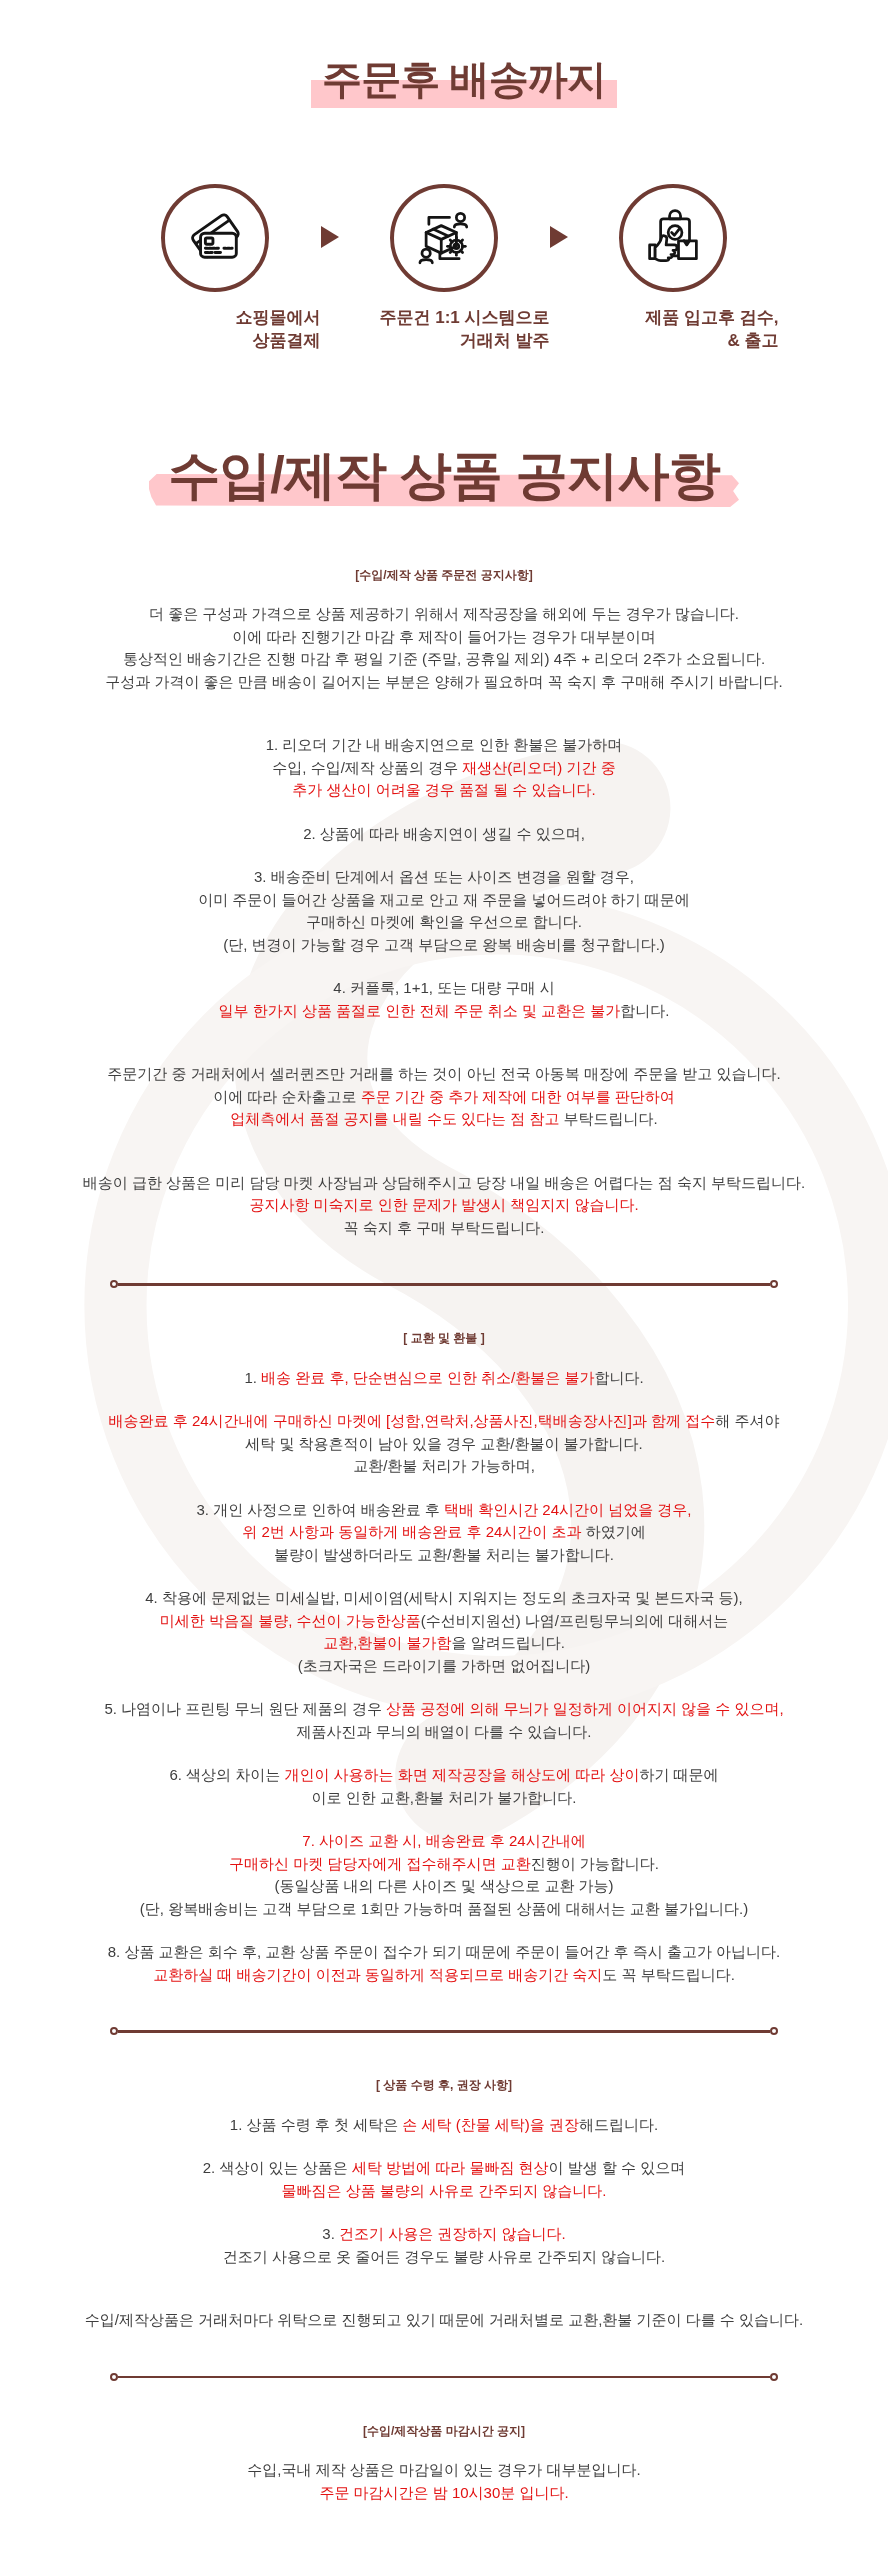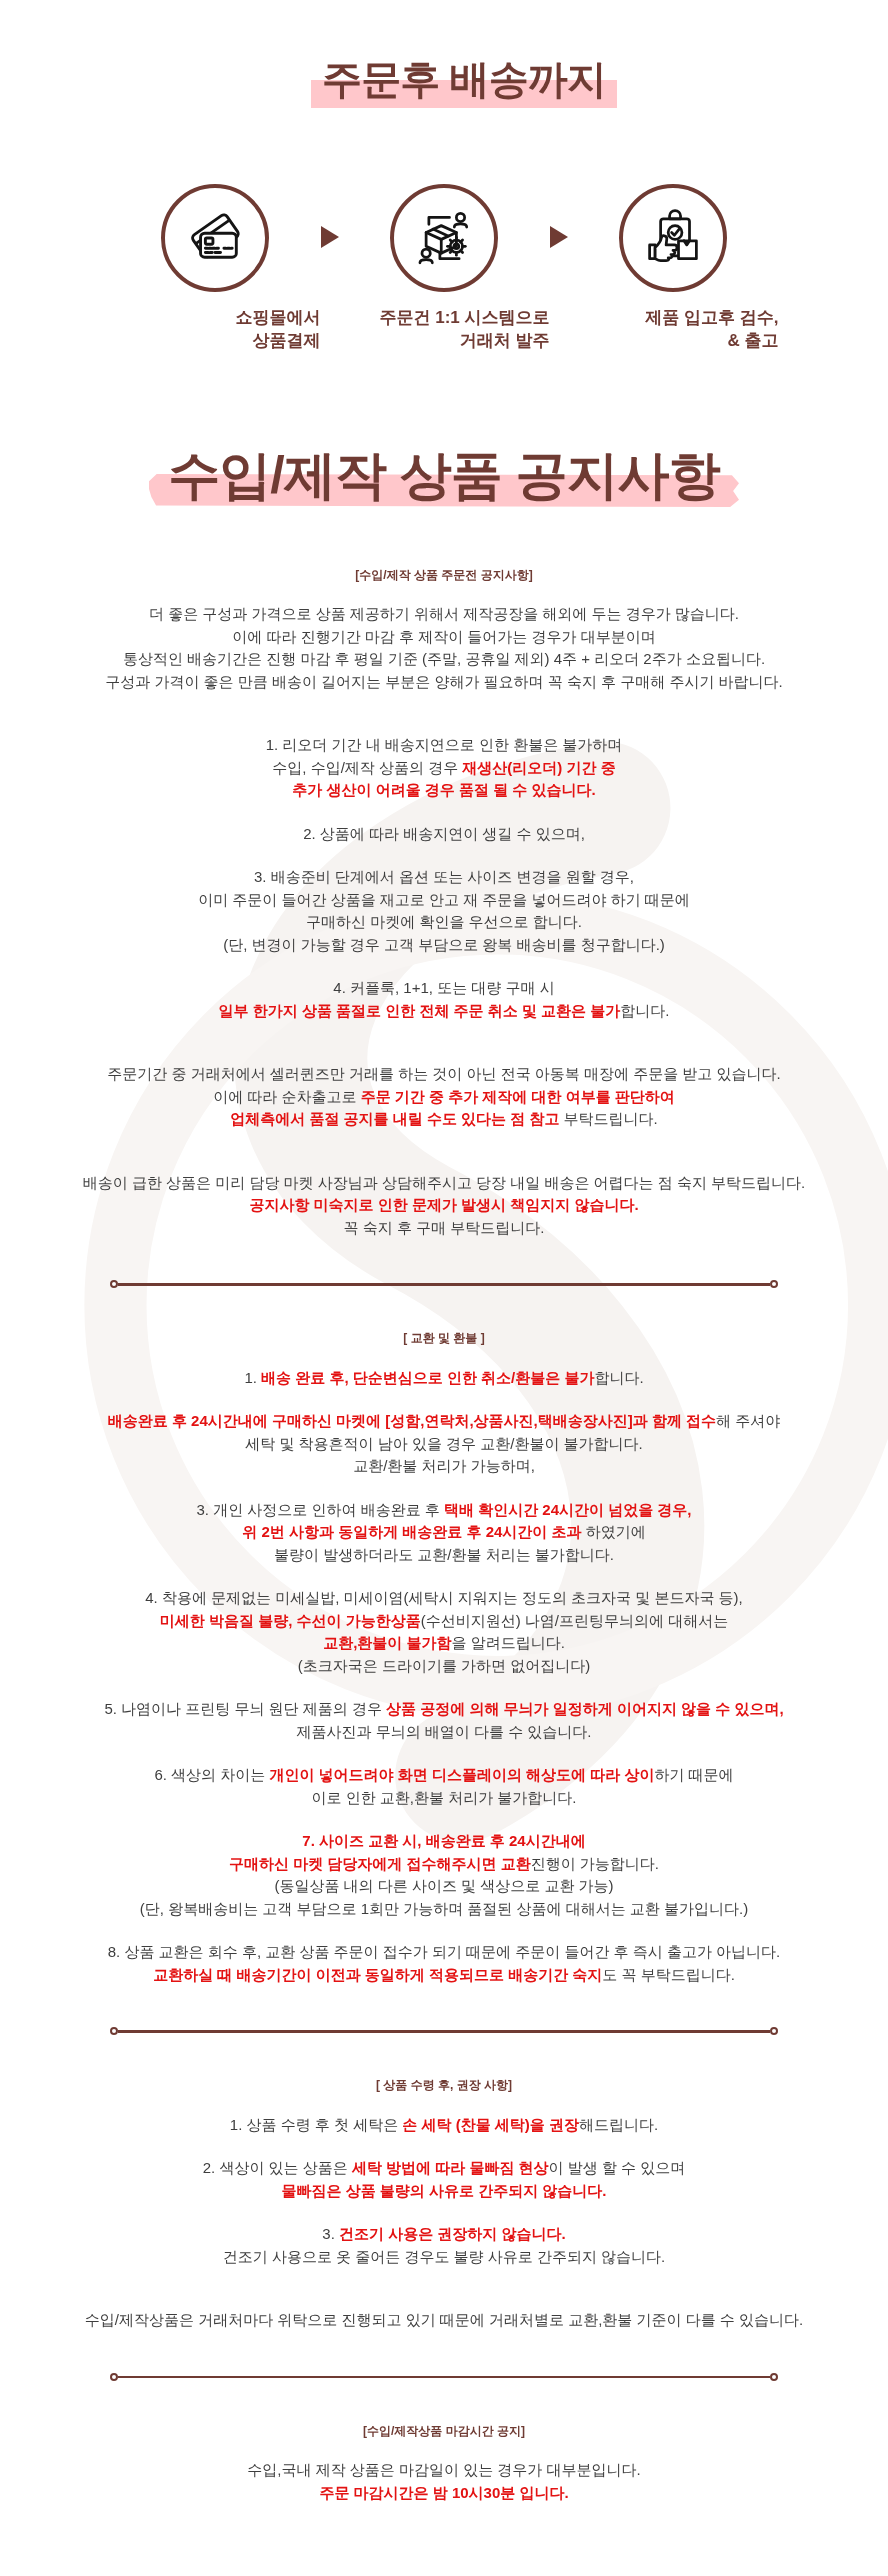--- a/index.html
+++ b/index.html
@@ -48,21 +48,21 @@
     clip-path:polygon(0 22%,1.3% 0,98.8% 4%,100% 28%,99% 52%,100% 78%,98.5% 100%,1.2% 96%,0.4% 70%,0 46%);
   }
   .notice-title-text{position:relative;font-size:52px;font-weight:800;color:var(--brown);letter-spacing:-0.9px;line-height:1.1;}
 
   
   .notice-body{margin-top:57px;text-align:center;font-size:15px;line-height:1.5;}
   .block-header{color:var(--brown);font-weight:800;font-size:12px;margin-bottom:19.5px;}
   .para{margin-bottom:21px;}
   .gap-l{margin-top:41px;}
   .line{display:block;}
-  .seg-red{color:var(--red);font-weight:700;}
+  .seg-red{color:var(--red);font-weight:400;}
   .divider{width:668px;margin:41px auto;display:flex;align-items:center;}
   .ring{width:8px;height:8px;border:2.7px solid var(--brown);border-radius:50%;background:#fff;flex:0 0 auto;}
   .bar{flex:1;height:2.7px;background:var(--brown);}
 </style>
 </head>
 <body>
 
 <div class="watermark">
   <svg width="888" height="1332" viewBox="0 0 1000 1500">
     <path d="M680 90 C 330 150 230 430 470 560 C 760 710 820 1020 520 1180" fill="none" stroke="#f6f3f1" stroke-width="150" stroke-linecap="round"></path>
@@ -225,21 +225,21 @@
         <div class="line"><span>4. 착용에 문제없는 미세실밥, 미세이염(세탁시 지워지는 정도의 초크자국 및 본드자국 등),</span></div>
         <div class="line"><span class="seg-red">미세한 박음질 불량, 수선이 가능한상품</span><span>(수선비지원선) 나염/프린팅무늬의에 대해서는</span></div>
         <div class="line"><span class="seg-red">교환,환불이 불가함</span><span>을 알려드립니다.</span></div>
         <div class="line"><span>(초크자국은 드라이기를 가하면 없어집니다)</span></div>
       </div>
       <div class="para">
         <div class="line"><span>5. 나염이나 프린팅 무늬 원단 제품의 경우 </span><span class="seg-red">상품 공정에 의해 무늬가 일정하게 이어지지 않을 수 있으며,</span></div>
         <div class="line"><span>제품사진과 무늬의 배열이 다를 수 있습니다.</span></div>
       </div>
       <div class="para">
-        <div class="line"><span>6. 색상의 차이는 </span><span class="seg-red">개인이 넣어드려야 화면 디스플레이의 해상도에 따라 상이</span><span>하기 때문에</span></div>
+        <div class="line"><span>6. 색상의 차이는 </span><span class="seg-red">개인이 사용하는 화면 제작공장을 해상도에 따라 상이</span><span>하기 때문에</span></div>
         <div class="line"><span>이로 인한 교환,환불 처리가 불가합니다.</span></div>
       </div>
       <div class="para">
         <div class="line"><span class="seg-red">7. 사이즈 교환 시, 배송완료 후 24시간내에</span></div>
         <div class="line"><span class="seg-red">구매하신 마켓 담당자에게 접수해주시면 교환</span><span>진행이 가능합니다.</span></div>
         <div class="line"><span>(동일상품 내의 다른 사이즈 및 색상으로 교환 가능)</span></div>
         <div class="line"><span>(단, 왕복배송비는 고객 부담으로 1회만 가능하며 품절된 상품에 대해서는 교환 불가입니다.)</span></div>
       </div>
       <div class="para">
         <div class="line"><span>8. 상품 교환은 회수 후, 교환 상품 주문이 접수가 되기 때문에 주문이 들어간 후 즉시 출고가 아닙니다.</span></div>

